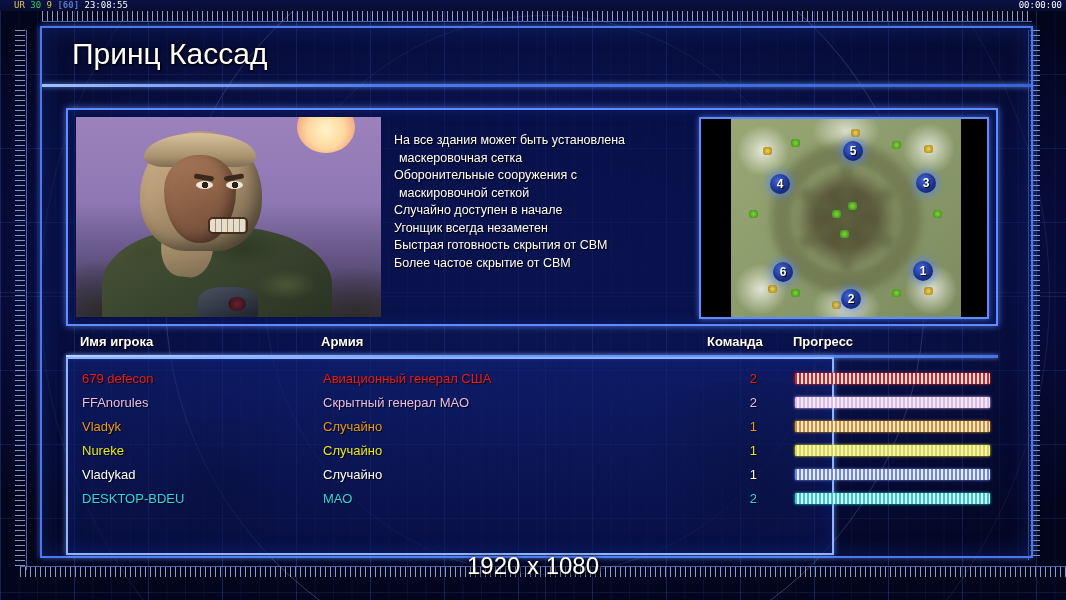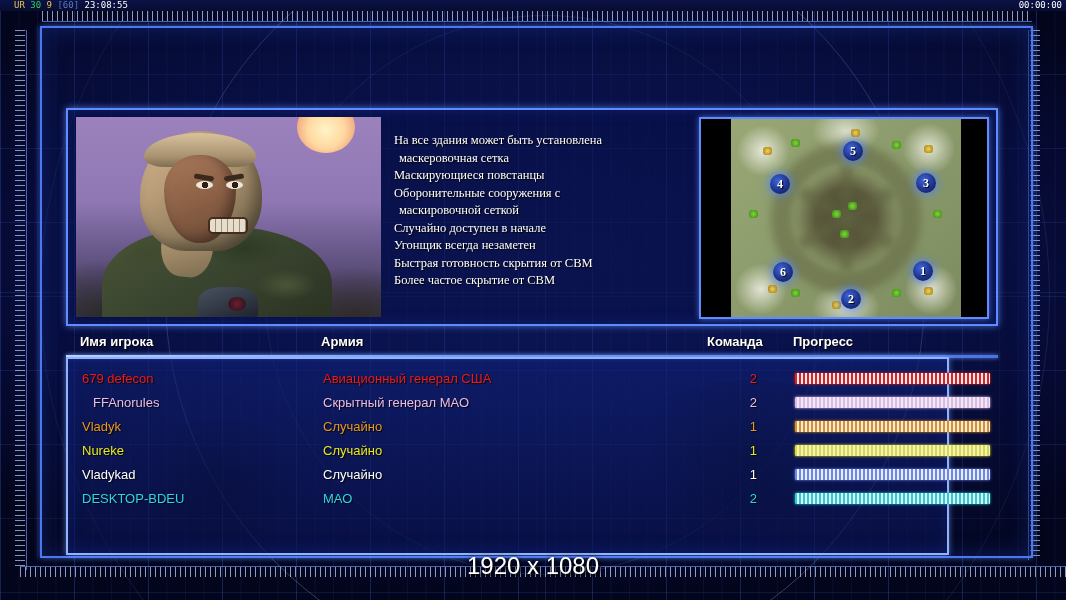--- a/index.html
+++ b/index.html
@@ -70,21 +70,21 @@
   .topbar-left {
     position: absolute; left: 2px; top: 0;
     font-size: 9px; line-height: 11px;
     font-family: "DejaVu Sans Mono", monospace;
     white-space: nowrap;
     letter-spacing: 0px;
   }
   .topbar-left .s-ur   { color: #e8c44a; margin-left: 12px; }
   .topbar-left .s-n1   { color: #2fd04a; }
   .topbar-left .s-n2   { color: #e8c44a; }
-  .topbar-left .s-br   { color: #5b78c8; }
+  .topbar-left .s-br   { color: #5b78c8; font-weight: bold; }
   .topbar-left .s-time { color: #ffffff; }
   .topbar-right {
     position: absolute; right: 4px; top: 0;
     font-size: 9px; line-height: 11px;
     font-family: "DejaVu Sans Mono", monospace;
     color: #ffffff;
   }
 
   
   .ruler {
@@ -145,21 +145,20 @@
     box-shadow: 0 0 5px rgba(110,160,255,0.8);
   }
 
   
   .info-panel {
     position: absolute; left: 66px; top: 108px; width: 932px; height: 218px;
     border: 2px solid #5f8cff;
     box-shadow: 0 0 7px rgba(95,140,255,0.75), inset 0 0 14px rgba(20,45,150,0.5);
     background: rgba(8,16,70,0.45);
     z-index: 12;
-    font-family: Liberation Serif, serif;
   }
 
   .portrait {
     position: absolute; left: 8px; top: 7px; width: 305px; height: 200px;
     overflow: hidden;
     background: linear-gradient(to bottom, #9c82bc 0%, #8e77b4 45%, #6a5b96 100%);
   }
   .p-sun {
     position: absolute; right: 26px; top: -16px; width: 58px; height: 52px;
     border-radius: 50%;
@@ -312,21 +311,21 @@
   .th-army { left: 255px; }
   .th-team { left: 641px; }
   .th-prog { left: 727px; }
   .head-rule {
     position: absolute; left: 0; top: 21px; width: 932px; height: 3px;
     background: linear-gradient(to right, #c9daff, #6f9bff 40%, #4a74e6 100%);
     box-shadow: 0 0 4px rgba(120,165,255,0.8);
   }
 
   .table-panel {
-    position: absolute; left: 66px; top: 357px; width: 883px; height: 198px;
+    position: absolute; left: 66px; top: 357px; width: 768px; height: 198px;
     border: 2px solid #8fb4ff;
     box-shadow: 0 0 6px rgba(130,170,255,0.6), inset 0 0 16px rgba(15,35,130,0.45);
     background: linear-gradient(to bottom, rgba(18,34,120,0.55), rgba(12,24,95,0.45));
     z-index: 12;
   }
 
   .row {
     position: absolute; left: 0; width: 932px; height: 24px;
   }
   .cell {
@@ -383,20 +382,24 @@
   <div class="ruler ruler-h ruler-bottom"></div>
   <div class="ruler ruler-v ruler-left"></div>
   <div class="ruler ruler-v ruler-right"></div>
   <div class="edge-line" style="left:42px;top:21px;width:990px;height:1px;"></div>
   <div class="edge-line" style="left:20px;top:566px;width:1046px;height:1px;"></div>
   <div class="edge-line" style="left:26px;top:30px;width:1px;height:540px;"></div>
   <div class="edge-line" style="left:1028px;top:30px;width:1px;height:530px;"></div>
 
   <div class="outer-frame"></div>
 
+  <div class="title-zone">
+    <div class="page-title">Принц Кассад</div>
+    <div class="title-underline"></div>
+  </div>
 
   <div class="info-panel">
 
     <div class="portrait">
       <div class="p-sun"></div>
       <div class="p-hills"></div>
       <div class="p-body"></div>
       <div class="p-scarf"></div>
       <div class="p-head">
         <div class="p-hood"></div>
@@ -408,21 +411,20 @@
           <div class="p-eye r"></div>
           <div class="p-teeth"></div>
         </div>
       </div>
       <div class="p-weapon"></div>
     </div>
 
     <div class="desc">
         <div>На все здания может быть установлена</div>
         <div class="indent"> маскеровочная сетка</div>
-        <div>Маскирующиеся повстанцы</div>
         <div>Оборонительные сооружения с</div>
         <div class="indent"> маскировочной сеткой</div>
         <div>Случайно доступен в начале</div>
         <div>Угонщик всегда незаметен</div>
         <div>Быстрая готовность скрытия от СВМ</div>
         <div>Более частое скрытие от СВМ</div>
       </div>
 
     <div class="map-frame">
       <div class="map-img">
@@ -468,21 +470,21 @@
 
   <div class="table-panel">
     <div id="rows">
         <div class="row" style="top: 8px;">
           <div class="cell c-name" style="color: rgb(240, 24, 24);">679 defecon</div>
           <div class="cell c-army" style="color: rgb(240, 24, 24);">Авиационный генерал США</div>
           <div class="cell c-team" style="color: rgb(240, 24, 24);">2</div>
           <div class="bar" style="background: repeating-linear-gradient(to right, rgb(224, 32, 32) 0px, rgb(224, 32, 32) 2px, rgba(255, 255, 255, 0.92) 2px, rgba(255, 255, 255, 0.92) 4px); box-shadow: rgb(224, 32, 32) 0px 0px 3px;"></div>
         </div>
         <div class="row" style="top: 32px;">
-          <div class="cell c-name" style="color: rgb(233, 189, 230); margin-left: 11px;">FFAnorules</div>
+          <div class="cell c-name" style="color: rgb(233, 189, 230);">FFAnorules</div>
           <div class="cell c-army" style="color: rgb(233, 189, 230);">Скрытный генерал МАО</div>
           <div class="cell c-team" style="color: rgb(233, 189, 230);">2</div>
           <div class="bar" style="background: repeating-linear-gradient(to right, rgb(224, 184, 232) 0px, rgb(224, 184, 232) 2px, rgba(255, 255, 255, 0.92) 2px, rgba(255, 255, 255, 0.92) 4px); box-shadow: rgb(224, 184, 232) 0px 0px 3px;"></div>
         </div>
         <div class="row" style="top: 56px;">
           <div class="cell c-name" style="color: rgb(232, 152, 28);">Vladyk</div>
           <div class="cell c-army" style="color: rgb(232, 152, 28);">Случайно</div>
           <div class="cell c-team" style="color: rgb(232, 152, 28);">1</div>
           <div class="bar" style="background: repeating-linear-gradient(to right, rgb(224, 144, 24) 0px, rgb(224, 144, 24) 2px, rgba(255, 255, 255, 0.92) 2px, rgba(255, 255, 255, 0.92) 4px); box-shadow: rgb(224, 144, 24) 0px 0px 3px;"></div>
         </div>

